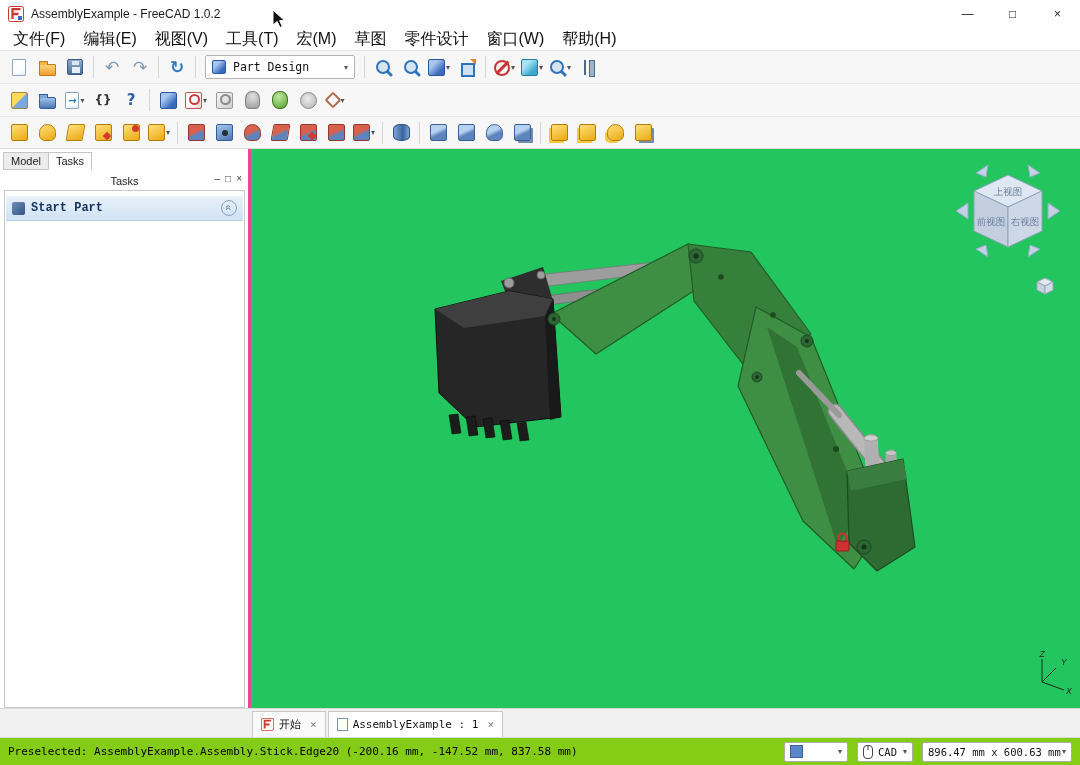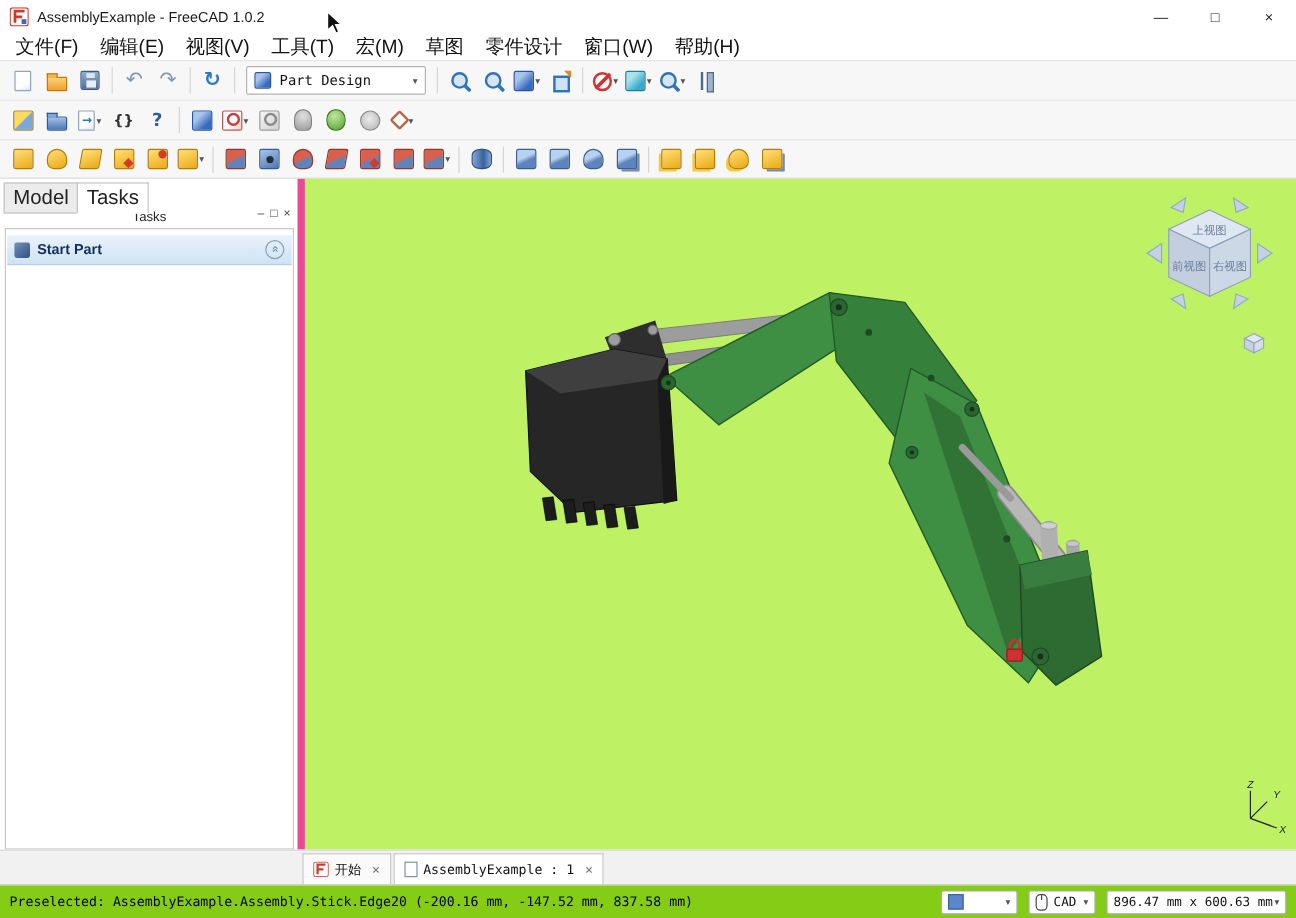--- a/index.html
+++ b/index.html
@@ -67,38 +67,38 @@
   .vy3{transform:skewX(-10deg)}
   .vred::after{content:"";position:absolute;right:1px;bottom:1px;width:6px;height:6px;background:#d23b2a;transform:rotate(45deg)}
   .vred2::after{content:"";position:absolute;right:0;top:0;width:7px;height:7px;background:#d23b2a;border-radius:50%}
   .vmulti{box-shadow:3px 3px 0 -1px rgba(90,120,160,.85)}
   .wbcombo{height:24px;background:#fff;border:1px solid #b3b3b3;border-radius:2px;display:flex;align-items:center;padding:0 6px;margin:0 5px;width:150px;box-sizing:border-box}
   .wbic{width:14px;height:14px}
   .wlabel{font-family:"DejaVu Sans Mono",monospace;font-size:11.5px;margin-left:7px;flex:1;color:#111}
 
   
   .dock-tabs{position:absolute;left:3px;top:152px;display:flex;z-index:2}
-  .dtab{font-size:17px;padding:2px 7px;border:1px solid #c4c4c4;background:#ececec;color:#222;margin-right:-1px}
+  .dtab{font-size:11px;padding:2px 7px;border:1px solid #c4c4c4;background:#ececec;color:#222;margin-right:-1px}
   .dtab.active{background:#fff;border-bottom-color:#fff}
   .dock-title{position:absolute;left:4px;top:171px;width:241px;height:19px;display:flex;align-items:center;justify-content:center;font-size:11px;color:#222}
   .dock-btns{position:absolute;right:3px;top:2px;display:flex;gap:5px;font-size:10px;color:#444}
   .dock-btns span{cursor:default}
   .dock-body{position:absolute;left:4px;top:190px;width:241px;height:518px;background:#fff;border:1px solid #c9c9c9;box-sizing:border-box}
   .sp-header{height:24px;background:linear-gradient(#eaf2fb,#cfe2f4);border-bottom:1px solid #b9cfe6;display:flex;align-items:center;padding:0 6px;margin:5px 1px 0 1px}
   .sp-cube{width:13px;height:13px;background:linear-gradient(135deg,#7292bd,#31527f);margin-right:6px;border-radius:2px}
-  .sp-title{font-weight:bold;font-size:12px;color:#13315e;flex:1;font-family:Liberation Sans, sans-serif}
+  .sp-title{font-weight:bold;font-size:12px;color:#13315e;flex:1;font-family:Liberation Mono, monospace}
   .sp-collapse{width:14px;height:14px;border:1px solid #8aa2bd;border-radius:50%;color:#5a7a9d;display:flex;align-items:center;justify-content:center;font-size:10px}
   .sp-collapse span{display:inline-block;transform:rotate(90deg);margin-top:-2px}
   .task-item{height:28px;background:#cde2f5;display:flex;align-items:center;padding:0 9px;margin:0 1px}
   .task-icon{position:relative;width:15px;height:15px;border-radius:2px;background:linear-gradient(135deg,#a8c6ec 30%,#3a6abf 75%);border:1px solid #2a55a0;margin-right:7px;box-sizing:border-box}
   .task-icon::after{content:"";position:absolute;left:-2px;top:-2px;width:6px;height:6px;background:#cc3b2a;border-radius:1px}
   .task-label{font-size:12px;color:#000}
 
   
-  .viewport{position:absolute;left:248px;top:149px;width:832px;height:559px;background:#bef264;border-left:6px solid #ec4899;box-sizing:border-box}
+  .viewport{position:absolute;left:248px;top:149px;width:832px;height:559px;background:#22c55e;border-left:3px solid #ec4899;box-sizing:border-box}
   .model-svg{position:absolute;left:0;top:0}
   .navcube{position:absolute;right:12px;top:10px}
   .minicube{position:absolute;right:26px;top:128px}
   .axis{position:absolute;right:8px;bottom:12px}
 
   
   .mdibar{position:absolute;left:0;right:0;top:708px;height:29px;background:#f1f1f1;border-top:1px solid #d8d8d8;display:flex;align-items:flex-end;padding-left:252px;box-sizing:border-box}
   .mtab{height:25px;display:flex;align-items:center;padding:0 8px;background:#fafafa;border:1px solid #c9c9c9;border-bottom:none;margin-right:2px;font-family:"DejaVu Sans Mono",monospace;font-size:11px;color:#111}
   .mtab.active{background:#fff}
   .mtab .close{margin-left:9px;color:#777;font-size:11px}

